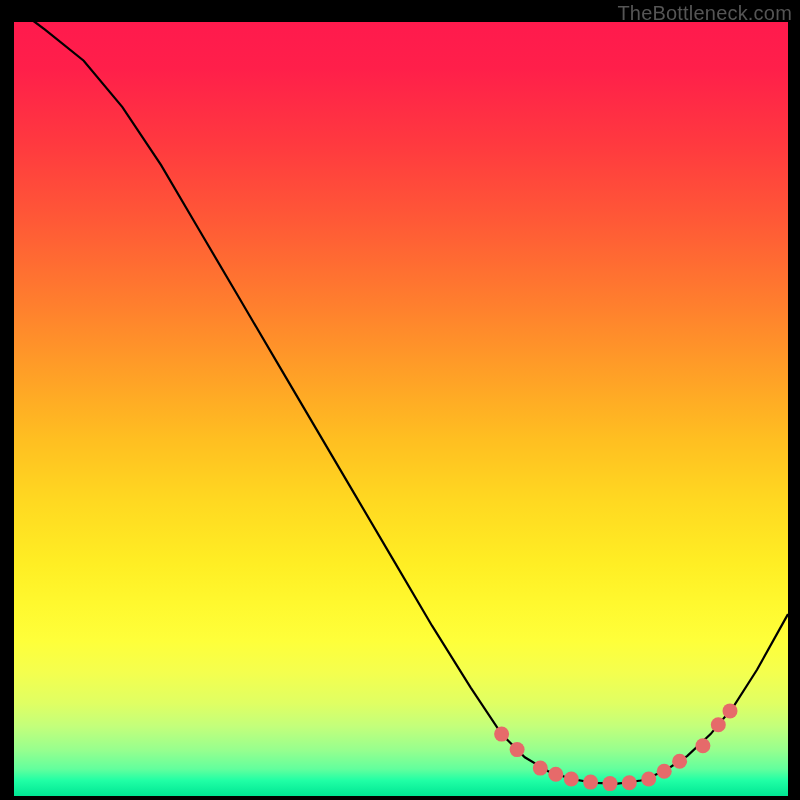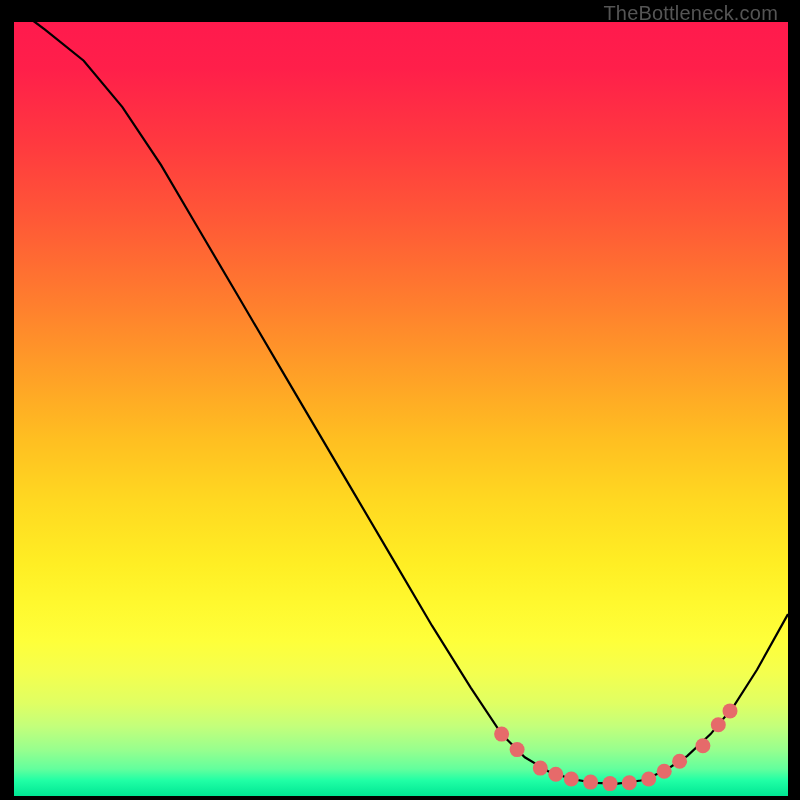--- a/index.html
+++ b/index.html
@@ -34,21 +34,21 @@
       #c3ff7b 91%,
       #98ff8e 94%,
       #63ff9d 96.5%,
       #20ffa5 98%,
       #00e694 100%
     );
   }
   .watermark {
     position: absolute;
     top: 2px;
-    right: 22px;
+    right: 8px;
     color: #555;
     font-size: 20px;
     font-weight: 500;
     letter-spacing: 0.2px;
     z-index: 10;
   }
   svg.plot {
     position: absolute;
     left: 14px;
     top: 22px;

